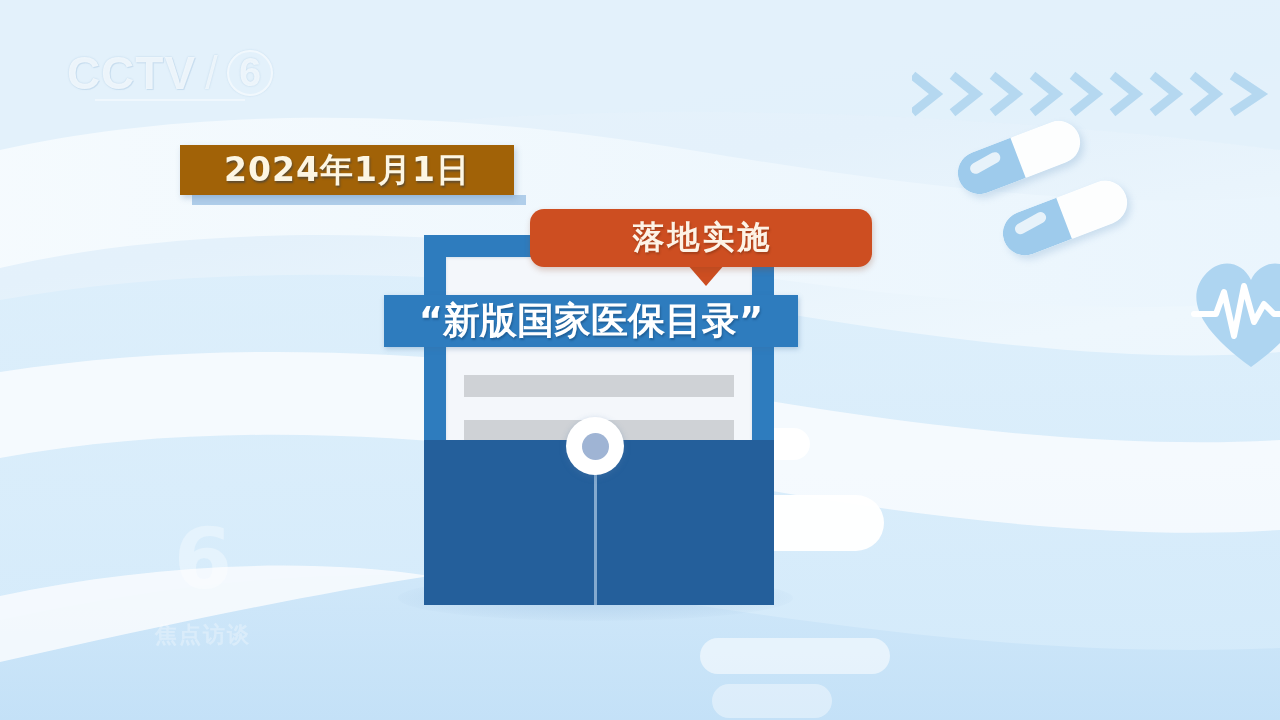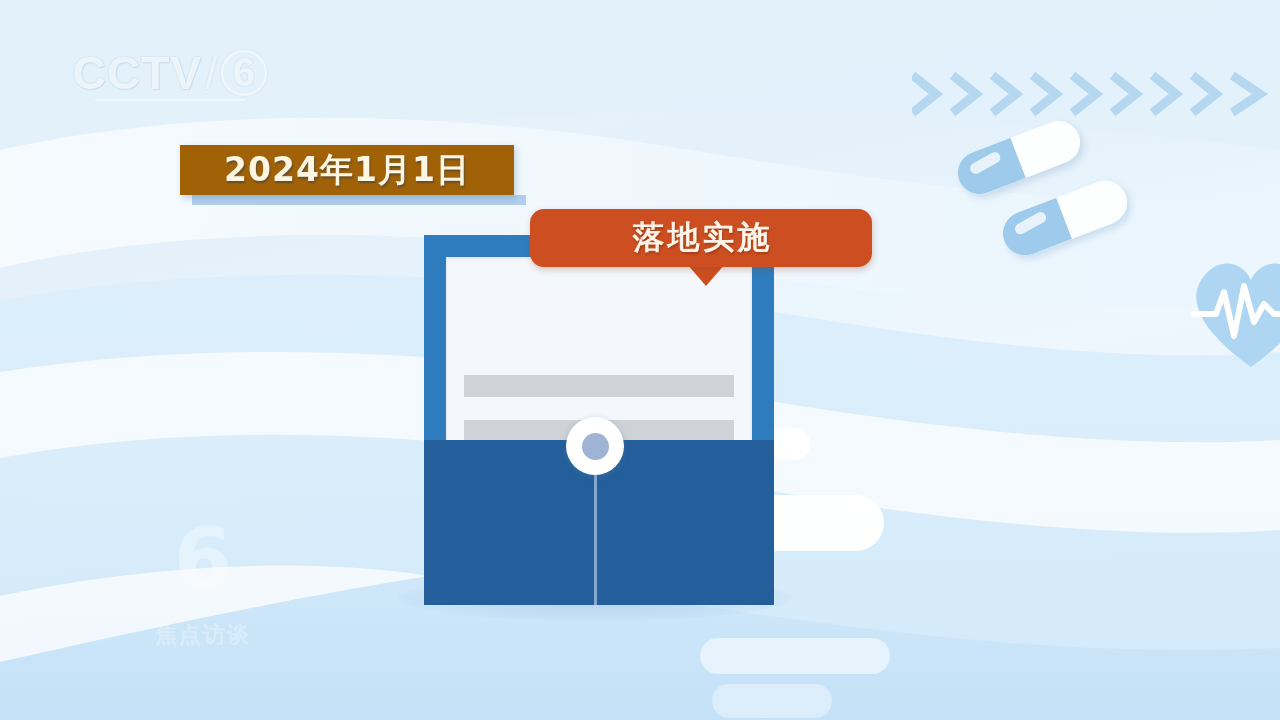--- a/index.html
+++ b/index.html
@@ -108,21 +108,21 @@
     left: 72px;
     top: 50px;
     width: 196px;
     height: 94px;
     opacity: 0.62;
   }
   .cctv-row {
     display: flex;
     align-items: flex-start;
     justify-content: center;
-    gap: 2px;
+    gap: 8px;
   }
   .cctv-word {
     font-size: 46px;
     font-weight: bold;
     letter-spacing: 1px;
     color: rgba(255,255,255,0.88);
     text-shadow: 0 0 2px rgba(150,185,215,0.9),
                  1px 1px 0 rgba(185,210,232,0.8);
     font-family: "Liberation Sans", sans-serif;
     line-height: 1;
@@ -482,14 +482,17 @@
     </div>
   </div>
 
   <div class="badge-wrap">
     <div class="badge-tail"></div>
     <div class="badge-pill">
       <span class="badge-text">落地实施</span>
     </div>
   </div>
 
+  <div class="title-bar">
+    <span class="title-text">“新版国家医保目录”</span>
+  </div>
 
 </div>
 
 </body></html>

